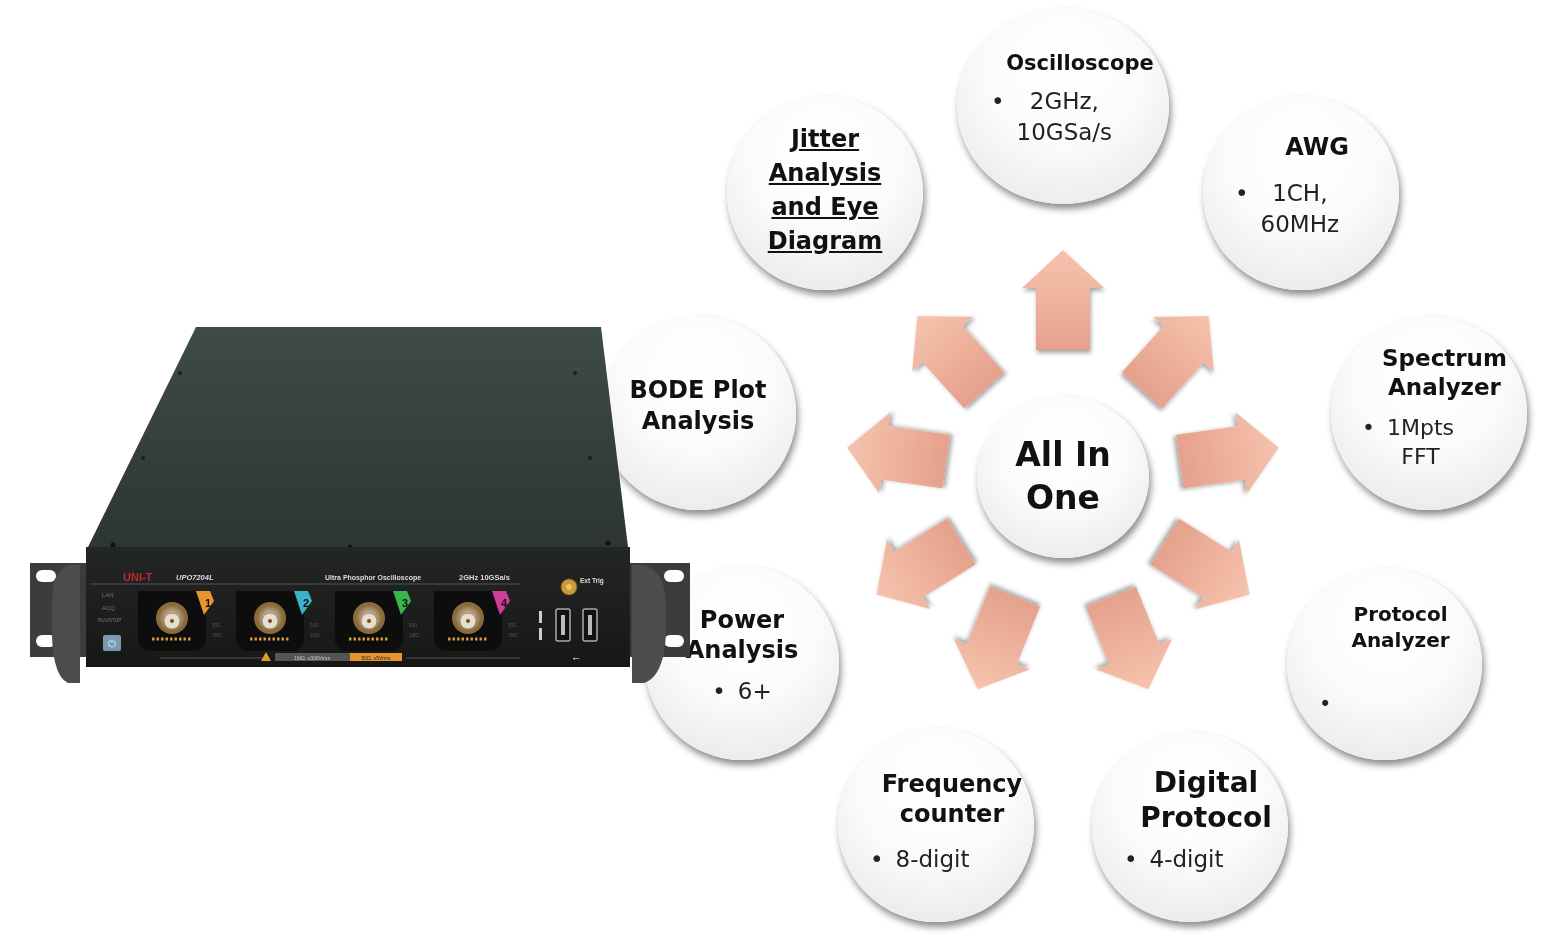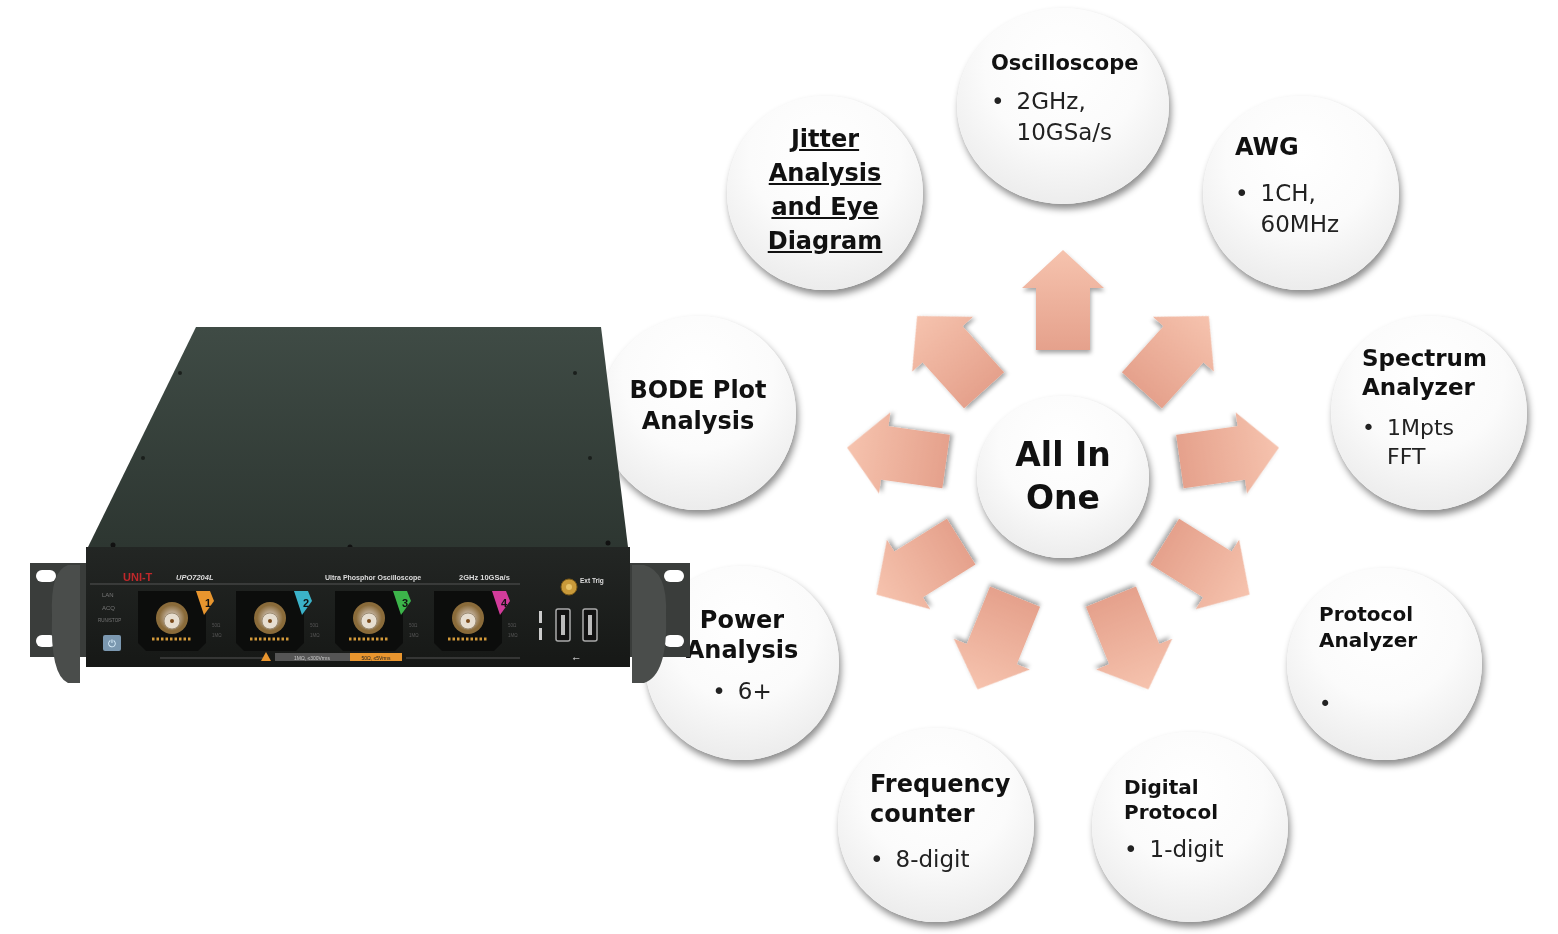--- a/index.html
+++ b/index.html
@@ -2,21 +2,21 @@
 <html><head>
 <meta charset="utf-8">
 <style>
   html, body { margin:0; padding:0; background:#ffffff; }
   body { width:1558px; height:934px; position:relative; overflow:hidden; font-family:"DejaVu Sans", sans-serif; color:#111; }
   .bubble {
     position:absolute; border-radius:50%;
     background: radial-gradient(circle at 50% 30%, #ffffff 0%, #fbfbfb 45%, #e4e4e4 100%);
     box-shadow: 2px 5px 7px rgba(0,0,0,0.45);
     box-sizing:border-box;
-    display:flex; flex-direction:column; justify-content:center;
+    display:flex; flex-direction:column; justify-content:center;text-align:center;
   }
   .b-title { font-weight:bold; color:#111; line-height:1.28; }
   .b-bullet { font-family:"DejaVu Sans", sans-serif; font-weight:normal; color:#222; line-height:1.35; display:flex; }
   .b-bullet .dot { margin-right:12px; }
   .center { text-align:center; }
   svg.arrows { position:absolute; left:0; top:0; }
   .device { position:absolute; left:20px; top:325px; width:680px; height:370px; }
 </style>
 </head>
 <body>
@@ -79,26 +79,26 @@
 <div class="bubble" style="left:1287px; top:568px; width:195px; height:192px; padding:0 0 6px 32px;gap:31px;">
   <div class="b-title" style="font-size:20px; margin-bottom:6px;">
     <span>Protocol</span><br><span>Analyzer</span>
   </div>
   <div class="b-bullet" style="font-size:21px; line-height:1.42;">
     <span class="dot" style="margin-right:6px;">•</span>
   </div>
 </div>
 
 <div class="bubble" style="left:1092px; top:732px; width:196px; height:190px; padding:0 0 14px 32px;">
-  <div class="b-title" style="font-size:20px; margin-bottom:8px;">
+  <div class="b-title" style="font-size:28px; margin-bottom:8px;">
     <span>Digital</span><br><span>Protocol</span>
   </div>
   <div class="b-bullet" style="font-size:23px;">
     <span class="dot">•</span>
-    <span>1-digit</span>
+    <span>4-digit</span>
   </div>
 </div>
 
 <div class="bubble" style="left:838px; top:728px; width:196px; height:194px; padding:0 0 6px 32px;">
   <div class="b-title" style="font-size:24px; margin-bottom:14px;">
     <span>Frequency</span><br><span>counter</span>
   </div>
   <div class="b-bullet" style="font-size:23px;">
     <span class="dot">•</span>
     <span>8-digit</span>

